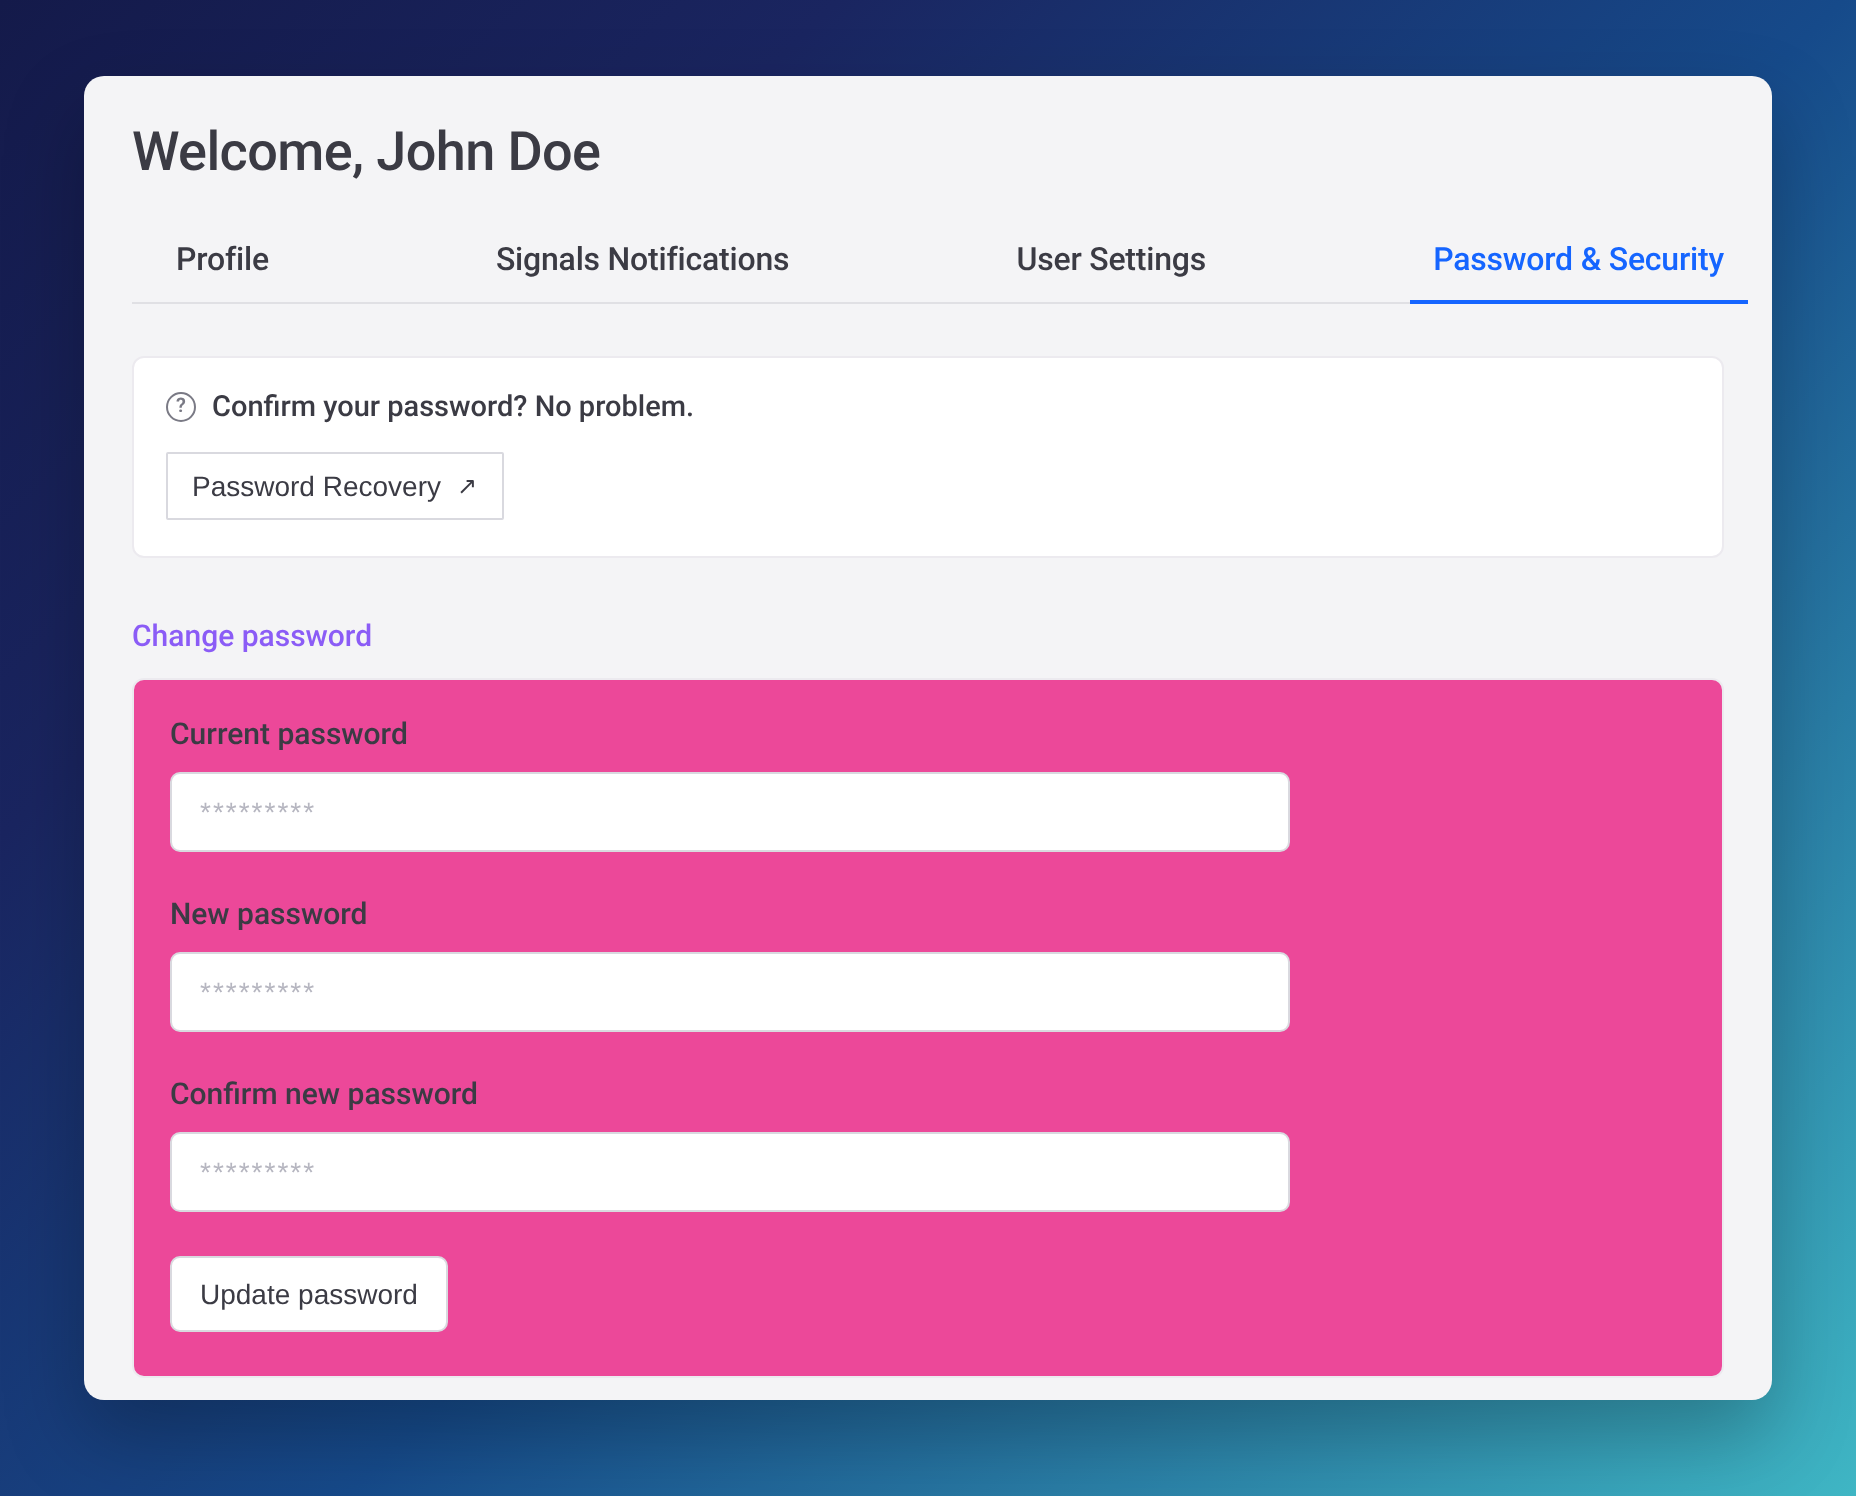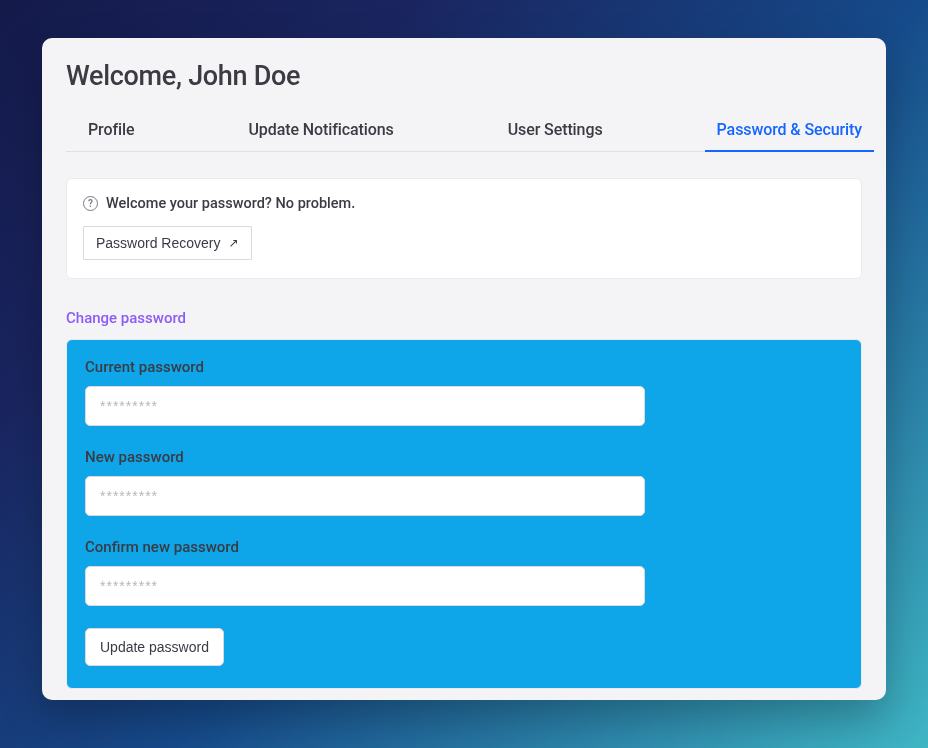--- a/index.html
+++ b/index.html
@@ -100,21 +100,21 @@
     font-size: 12px;
     color: #3b3b44;
   }
   .section-heading {
     margin-top: 30px;
     font-size: 15px;
     font-weight: 500;
     color: #8b5cf6;
   }
   .form-panel {
-    background: #0ea5e9;
+    background: #ec4899;
     border: 1px solid #eceaef;
     border-radius: 6px;
     padding: 18px 18px 22px 18px;
     margin-top: 12px;
   }
   .field-label {
     font-size: 15px;
     font-weight: 500;
     color: #3b3b44;
     margin-bottom: 10px;
@@ -151,29 +151,29 @@
 </style>
 </head>
 <body>
 
 <div class="card">
 
   <div class="title">Welcome, John Doe</div>
 
   <div class="tabs">
     <div class="tab">Profile</div>
-    <div class="tab">Update Notifications</div>
+    <div class="tab">Signals Notifications</div>
     <div class="tab">User Settings</div>
     <div class="tab active">Password &amp; Security</div>
   </div>
 
   <div class="panel">
     <div class="forgot-line">
       <span class="q-icon">?</span>
-      <span>Welcome your password? No problem.</span>
+      <span>Confirm your password? No problem.</span>
     </div>
     <button class="recovery-btn">
       <span>Password Recovery</span>
       <span class="arrow-icon">↗</span>
     </button>
   </div>
 
   <div class="section-heading">Change password</div>
 
   <div class="form-panel">

